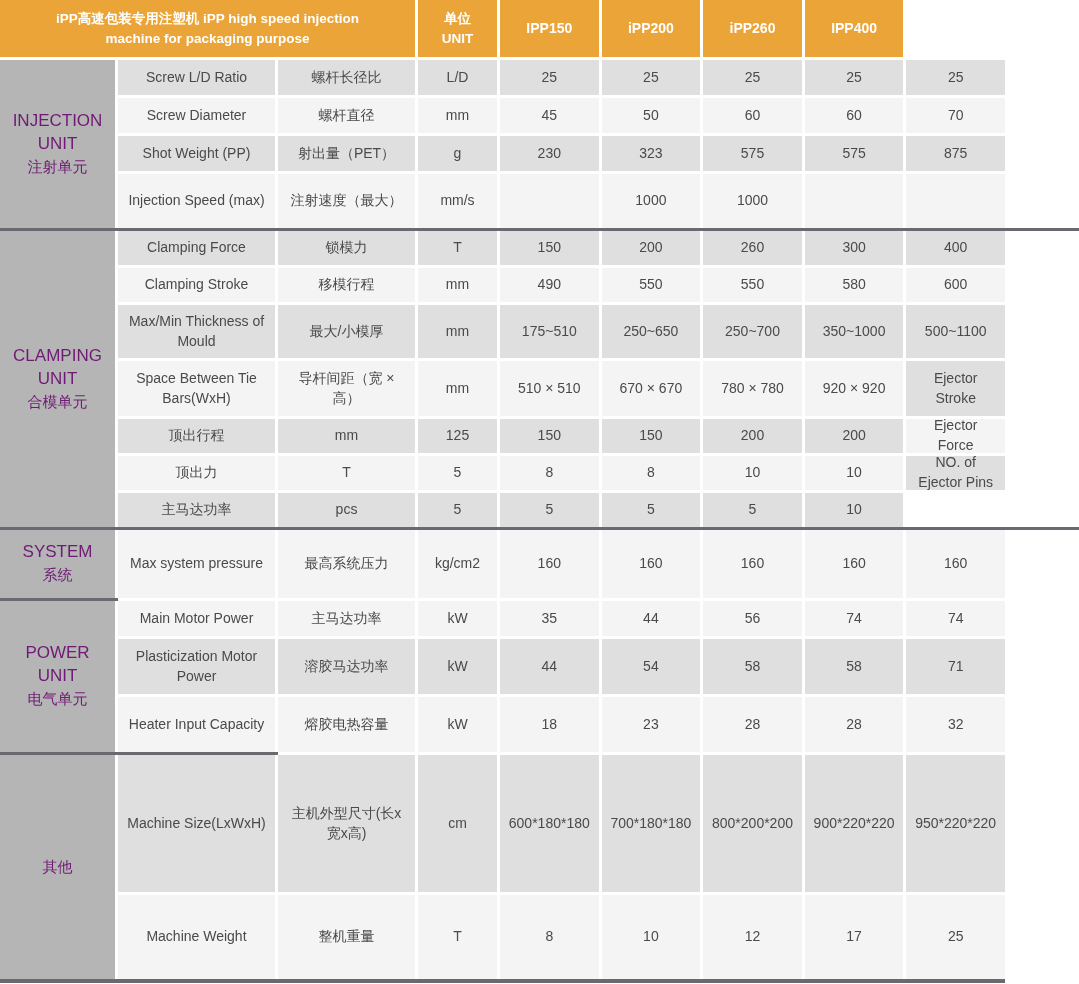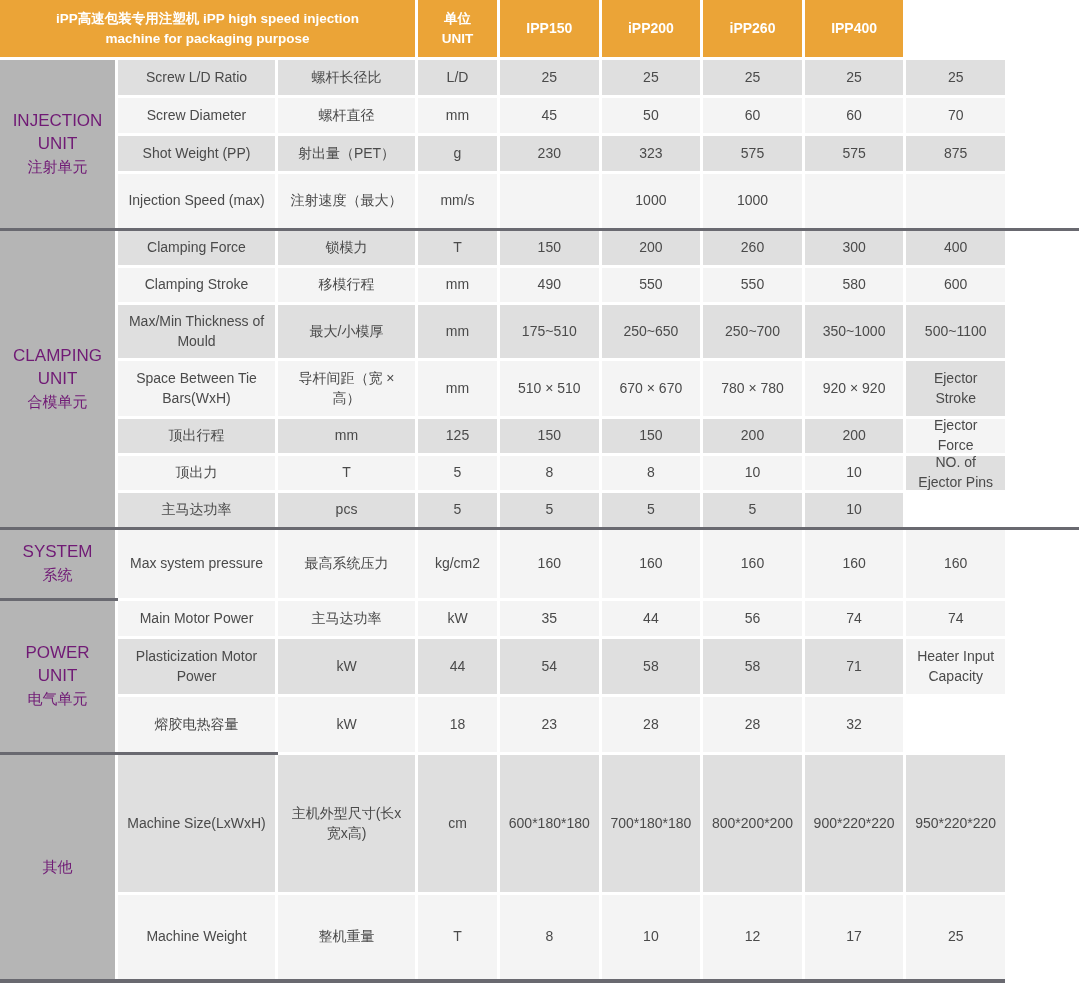--- a/index.html
+++ b/index.html
@@ -197,20 +197,21 @@
         </div>
         <div class="cell shade-light">Main Motor Power</div>
         <div class="cell shade-light">主马达功率</div>
         <div class="cell shade-light">kW</div>
         <div class="cell shade-light">35</div>
         <div class="cell shade-light">44</div>
         <div class="cell shade-light">56</div>
         <div class="cell shade-light">74</div>
         <div class="cell shade-light">74</div>
         <div class="cell shade-dark">Plasticization Motor Power</div>
+        <div class="cell shade-dark">溶胶马达功率</div>
         <div class="cell shade-dark">kW</div>
         <div class="cell shade-dark">44</div>
         <div class="cell shade-dark">54</div>
         <div class="cell shade-dark">58</div>
         <div class="cell shade-dark">58</div>
         <div class="cell shade-dark">71</div>
         <div class="cell shade-light">Heater Input Capacity</div>
         <div class="cell shade-light">熔胶电热容量</div>
         <div class="cell shade-light">kW</div>
         <div class="cell shade-light">18</div>

